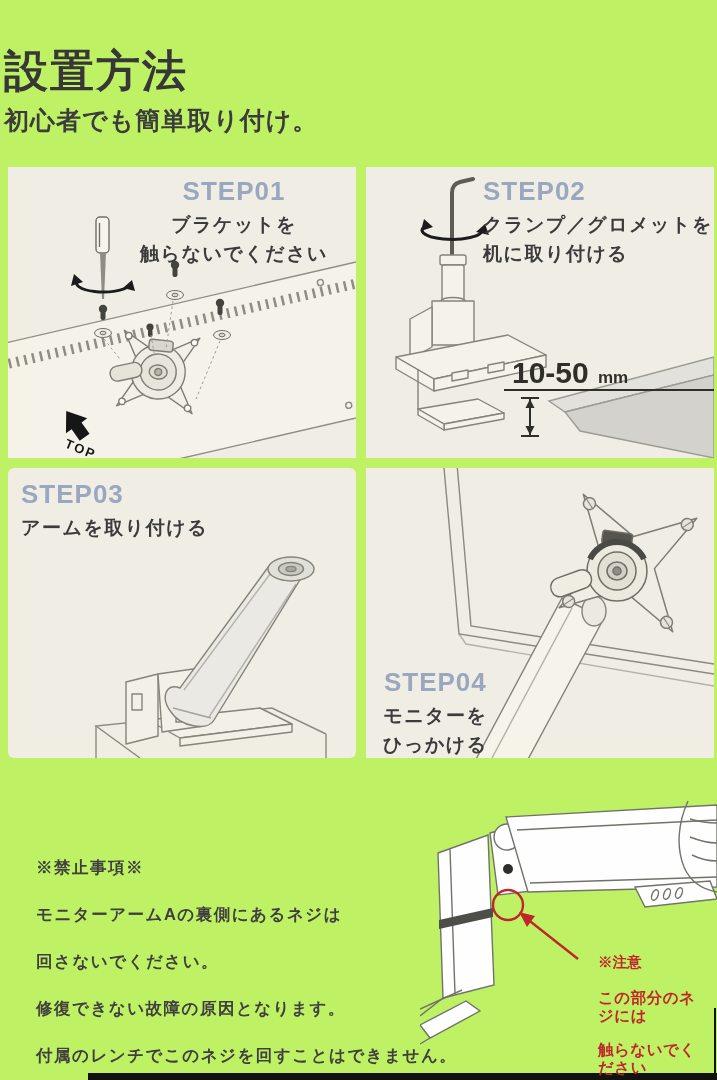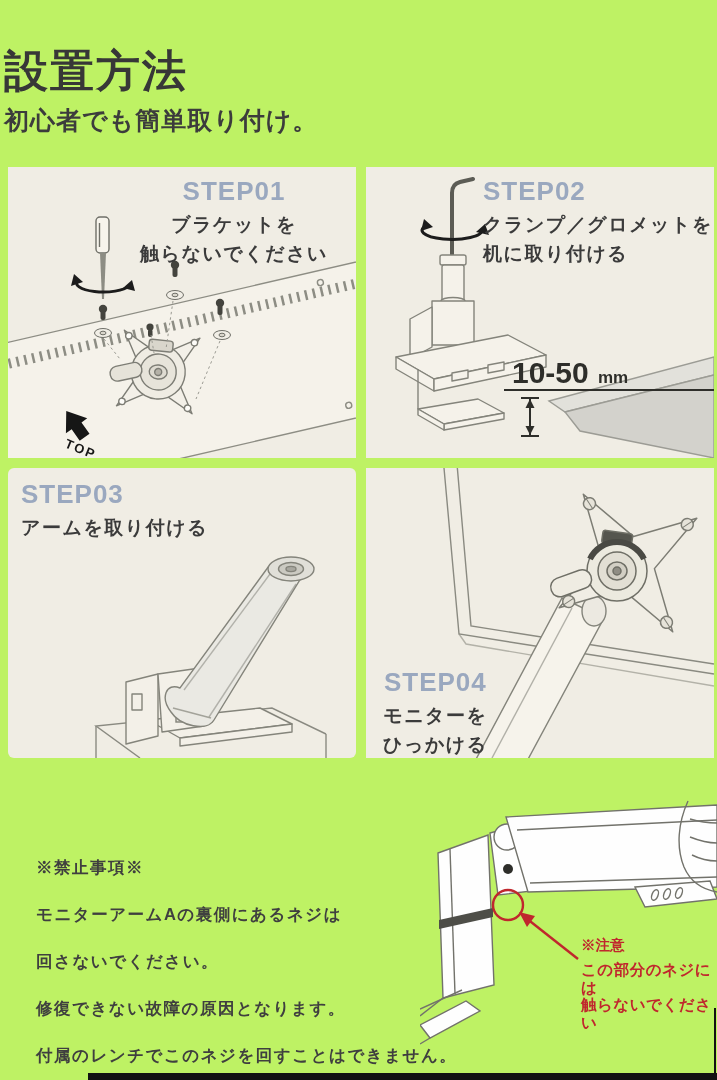--- a/index.html
+++ b/index.html
@@ -31,21 +31,21 @@
   }
   .step-line {
     font-size:19px; font-weight:700; color:#3b3b3b; line-height:29px;
     letter-spacing:1.5px;
   }
   .illus { position:absolute; left:0; top:0; width:100%; height:100%; }
   .notice { position:absolute; left:20px; top:836px; z-index:3; }
   .notice p { margin:16px; font-size:16.5px; font-weight:700; color:#3f3f3f;
     letter-spacing:1.5px; line-height:31px; }
   .caution { position:absolute; left:581px; top:936px; color:#c0272d; z-index:4; }
-  .caution p { margin:0; }
+  .caution p { margin:17px; }
   .caution .caution-head { font-size:14.5px; font-weight:700; margin-bottom:6px; }
   .caution .caution-line { font-size:15.5px; font-weight:700; line-height:17.5px;
     letter-spacing:0.5px; }
   .bottom-illus { position:absolute; left:420px; top:795px; width:297px; height:250px; }
   .bottom-bar { position:absolute; left:88px; top:1073px; width:629px; height:7px;
     background:#121212; }
   .edge-line { position:absolute; left:714px; top:1008px; width:2px; height:72px;
     background:#121212; }
 </style>
 </head>

